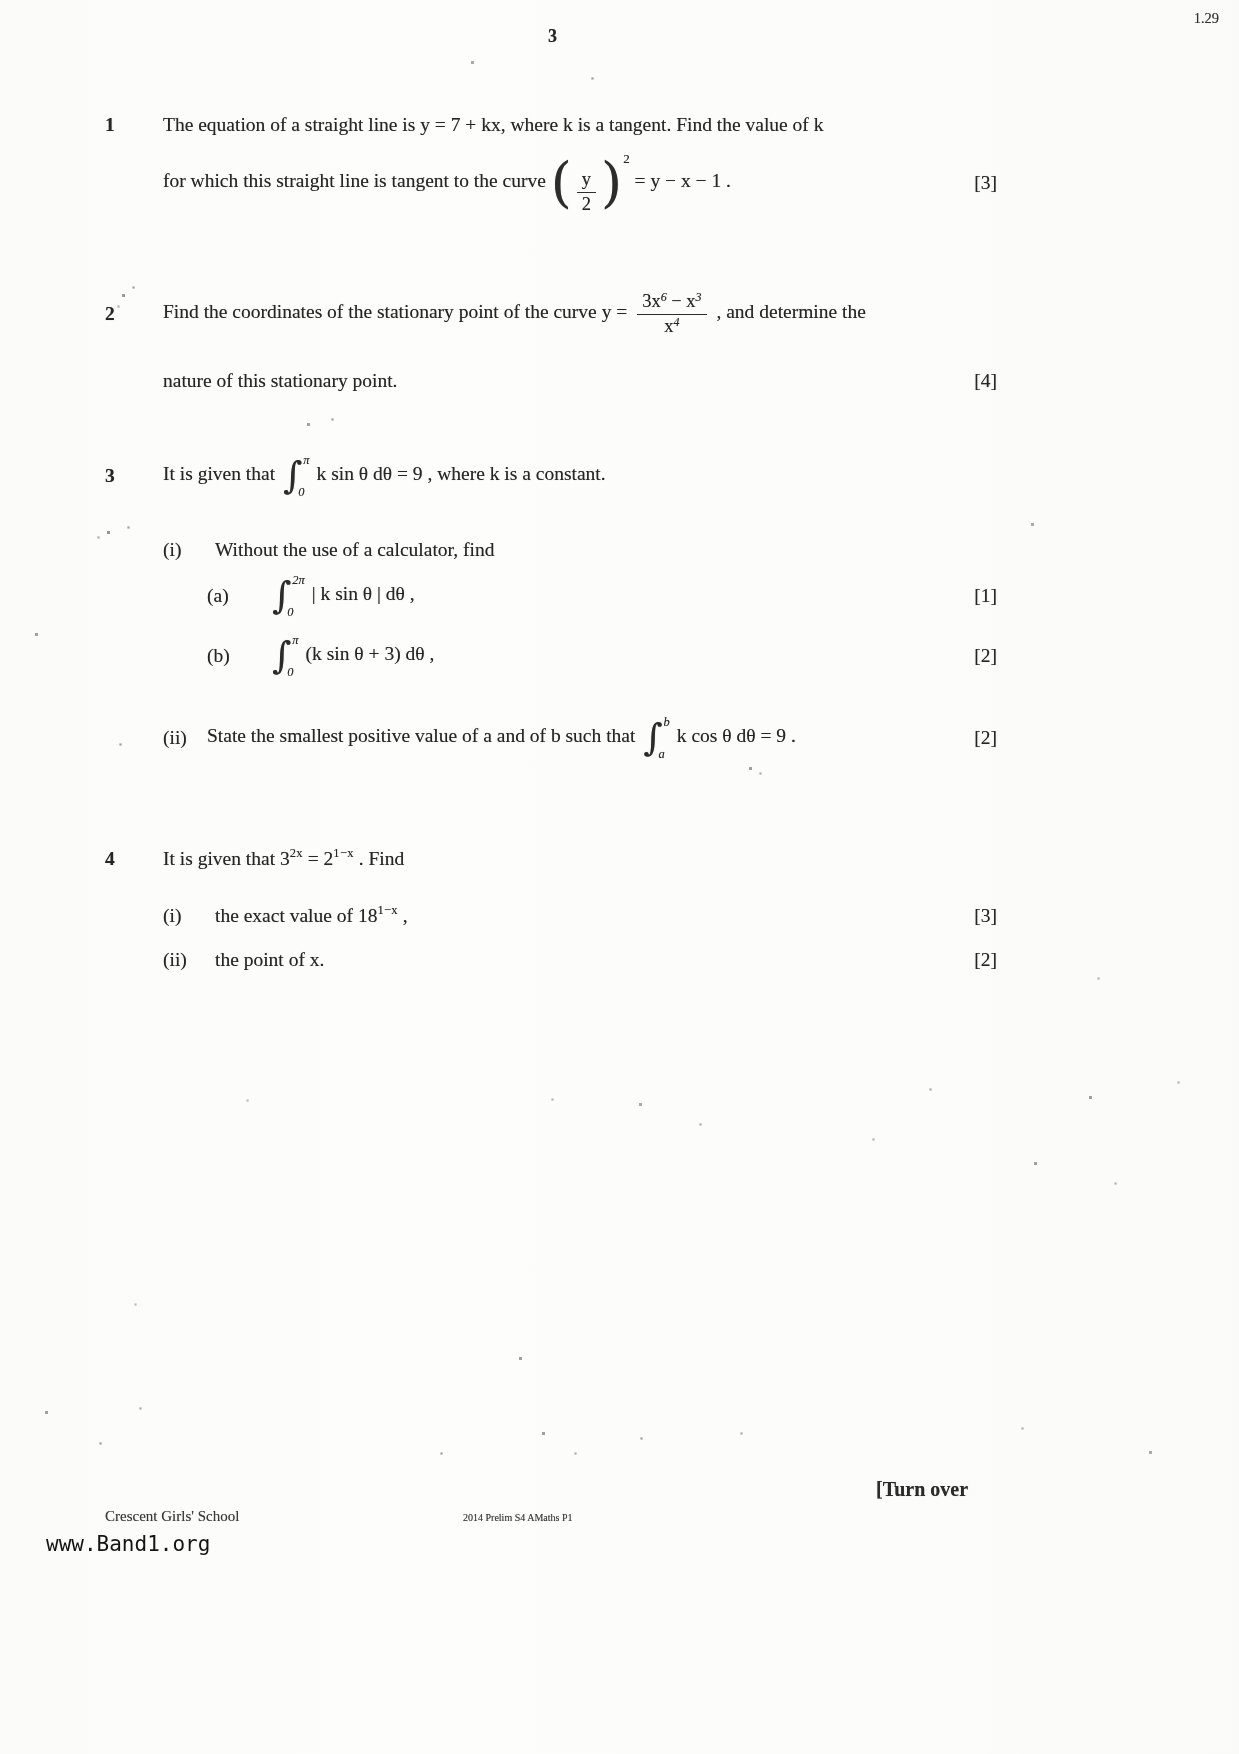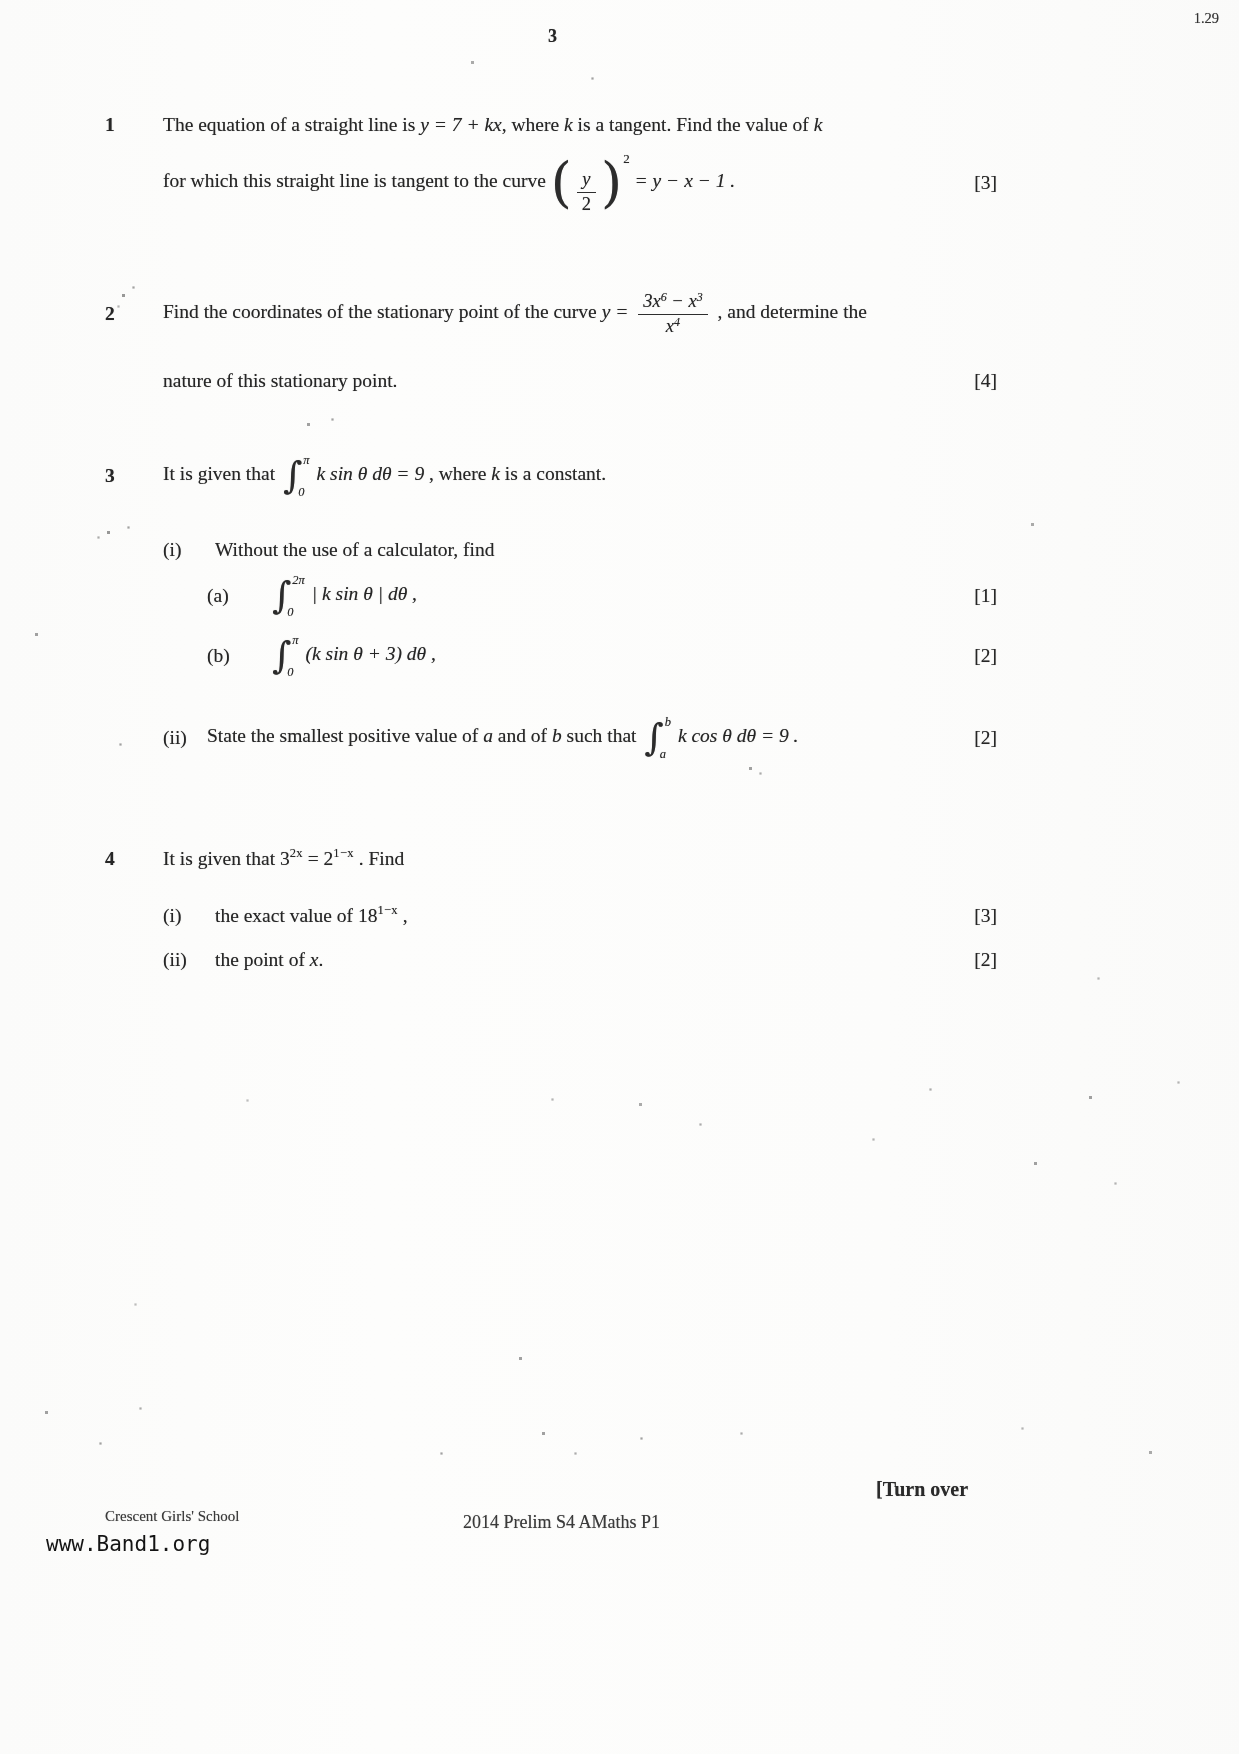--- a/index.html
+++ b/index.html
@@ -11,21 +11,21 @@
   }
   .row{position:absolute;left:105px;width:892px;display:flex;align-items:center;line-height:1.3;}
   .qnum{width:58px;font-weight:700;flex-shrink:0;}
   .cell-indent{width:58px;flex-shrink:0;}
   .sp44{width:44px;flex-shrink:0;}
   .sublab-i{width:52px;flex-shrink:0;}
   .sublab-ii{width:44px;flex-shrink:0;}
   .sublab-ab{width:62px;flex-shrink:0;}
   .txt{flex:1;min-width:0;}
   .marks{margin-left:auto;flex-shrink:0;padding-left:12px;}
-  .mi{font-style:italic;margin-top:18px;}
+  .mi{margin-top:18px;}
   
   .frac{display:inline-flex;flex-direction:column;vertical-align:middle;text-align:center;margin:0 5px;font-size:18.5px;line-height:1.15;}
   .frac .num{padding:0 5px 1px;}
   .frac .den{border-top:1.6px solid #2e2e2e;padding:1px 5px 0;}
   .fsup{font-size:12px;vertical-align:6px;font-style:italic;}
   
   .bigp{display:inline-block;font-size:54px;line-height:0;vertical-align:middle;font-family:"DejaVu Serif",serif;font-weight:400;transform:scaleY(1.02);color:#2c2c2c;}
   .psup{font-size:13px;vertical-align:24px;margin-left:1px;}
   
   .intgrl{display:inline-flex;align-items:center;vertical-align:middle;margin:0 3px;}
@@ -33,21 +33,21 @@
   .intlims{display:inline-flex;flex-direction:column;justify-content:space-between;height:44px;font-size:12.5px;font-style:italic;margin:0 7px 0 -2px;line-height:1;}
   .intlims .up{transform:translateX(3px);}
   .intlims .lo{transform:translateX(-2px);}
   
   .sup{font-size:12.5px;vertical-align:8px;letter-spacing:0.3px;}
   
   .corner-mark{position:absolute;top:10px;right:48px;font-size:14.5px;color:#333;}
   .page-number{position:absolute;top:26px;left:548px;font-size:18px;font-weight:700;}
   .turn-over{position:absolute;top:1478px;left:876px;font-size:20px;font-weight:700;color:#2a2a2a;}
   .school{position:absolute;top:1508px;left:105px;font-size:15px;color:#3a3a3a;}
-  .paper-id{position:absolute;top:1512px;left:463px;font-size:18px;color:#3a3a3a;}
+  .paper-id{position:absolute;top:1512px;left:463px;font-size:10px;color:#3a3a3a;}
   .watermark{position:absolute;top:1532px;left:46px;font-size:21px;font-family:"DejaVu Sans Mono",monospace;color:#141414;text-shadow:none;}
   
   .noise{position:absolute;top:0;left:0;width:1px;height:1px;background:transparent;pointer-events:none;
     box-shadow:
       472px 62px 0 1px rgba(70,70,70,.45), 592px 78px 0 0.6px rgba(70,70,70,.5),
       123px 295px 0 1px rgba(70,70,70,.55), 133px 287px 0 0.6px rgba(70,70,70,.5),
       118px 306px 0 0.6px rgba(70,70,70,.4), 308px 424px 0 1px rgba(70,70,70,.5),
       332px 419px 0 0.6px rgba(70,70,70,.5), 108px 532px 0 1px rgba(70,70,70,.55),
       98px 537px 0 0.6px rgba(70,70,70,.45), 128px 527px 0 0.6px rgba(70,70,70,.5),
       1032px 524px 0 1px rgba(70,70,70,.45), 36px 634px 0 1px rgba(70,70,70,.5),

